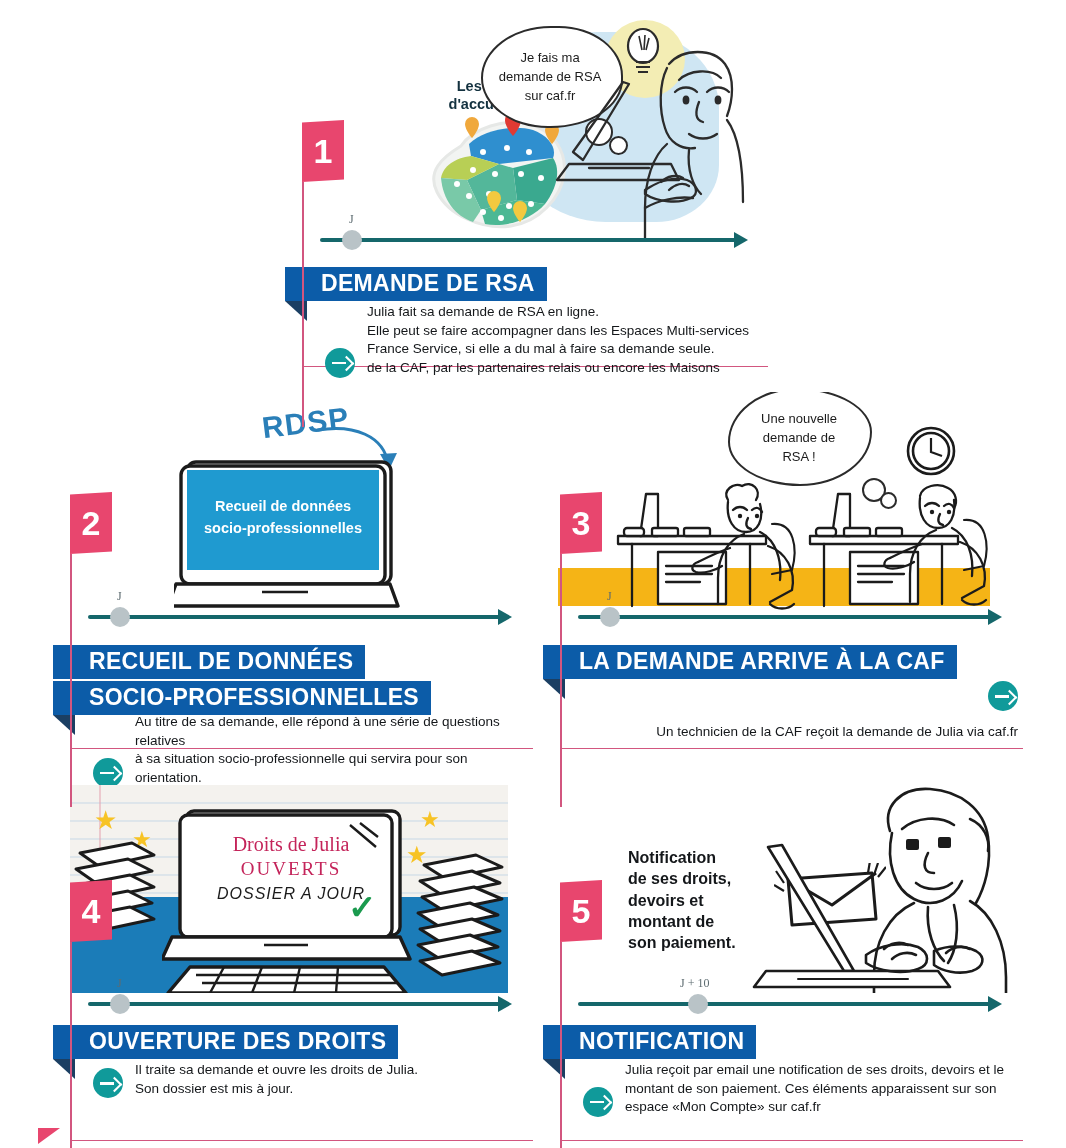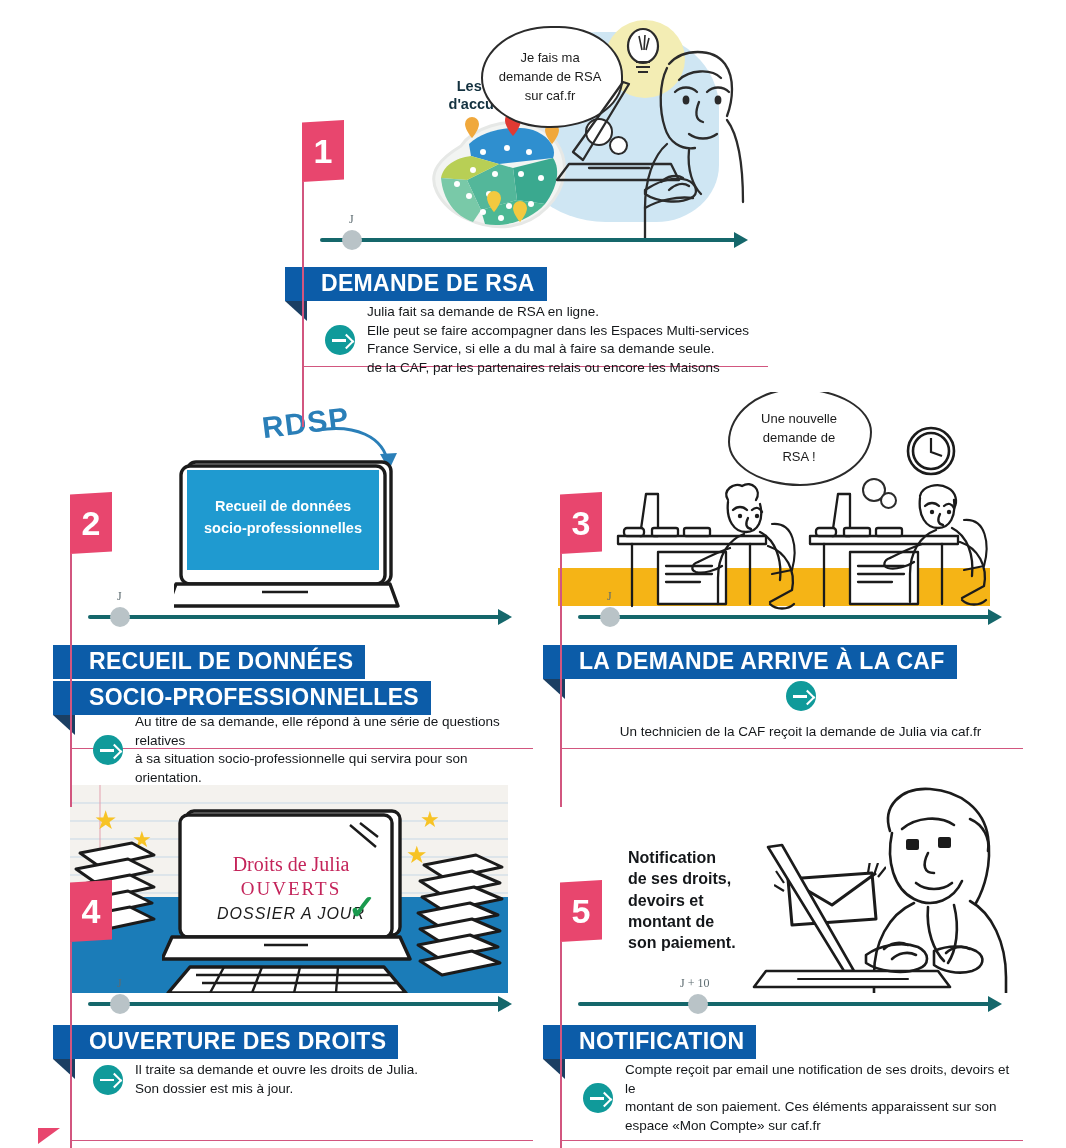--- a/index.html
+++ b/index.html
@@ -27,21 +27,21 @@
   .tl-label{position:absolute;top:-17px;font-size:12px;color:#5d6b70;font-family:"Liberation Serif",serif;}
   
   .card{position:absolute;border-left:1.6px solid #d2567f;border-bottom:1.6px solid #d2567f;background:transparent;}
   .banner-wrap{position:absolute;left:-18px;top:0;}
   .banner{
     display:inline-block;background:#0c5ca8;color:#fff;font-weight:bold;
     font-size:23px;letter-spacing:.3px;padding:3px 12px 4px 36px;white-space:nowrap;
   }
   .banner.l2{padding-left:36px;margin-top:2px;}
   .fold{width:22px;height:20px;background:#1b3f63;clip-path:polygon(0 0,100% 0,100% 100%);}
-  .bullet{position:absolute;display:flex;align-items:center;gap:12px;}
+  .bullet{position:absolute;display:flex;align-items:flex-end;gap:12px;}
   .circ{flex:0 0 auto;width:30px;height:30px;border-radius:50%;background:#109a9a;position:relative;}
   .circ:before{content:"";position:absolute;left:7px;top:14px;width:14px;height:2.6px;background:#fff;}
   .circ:after{content:"";position:absolute;left:16px;top:10.6px;width:9px;height:9px;border-top:2.6px solid #fff;border-right:2.6px solid #fff;transform:rotate(45deg);}
   .btext{font-size:13.5px;line-height:1.38;color:#14171a;}
   
   .bubble{position:absolute;background:#fff;border:2.2px solid #2b2b2b;border-radius:48% 52% 50% 50%/55% 45% 55% 45%;}
   .bub-txt{position:absolute;text-align:center;font-family:Liberation Sans, sans-serif;font-size:13px;line-height:1.45;color:#1b1b1b;}
   .dotb{position:absolute;border:2px solid #2b2b2b;border-radius:50%;background:#fff;}
   .star{position:absolute;color:#f7c325;font-size:26px;line-height:1;}
 </style>
@@ -370,21 +370,21 @@
         <rect x="24" y="4" width="214" height="124" rx="8" fill="#ffffff"></rect>
         <rect x="18" y="8" width="212" height="122" rx="8" fill="#ffffff"></rect>
         <path d="M10 130 L238 130 L248 152 L0 152 Z" fill="#ffffff"></path>
         <path d="M102 138 L146 138" stroke-width="2.4"></path>
         <path d="M28 160 L222 160 L244 186 L6 186 Z" fill="#ffffff"></path>
         <path d="M34 168 L228 168 M40 176 L236 176 M62 160 L48 186 M100 160 L90 186 M138 160 L132 186 M176 160 L174 186" stroke-width="2.4"></path>
         <path d="M188 18 L214 40 M198 16 L216 30" stroke-width="2.4"></path>
       </svg>
     </div>
     <div style="position:absolute;left:112px;top:48px;width:218px;text-align:center;">
-      <div style="font-family:'Liberation Serif',serif;font-size:20px;color:#c4245a;margin-top:20px;">Droits de Julia</div>
+      <div style="font-family:'Liberation Serif',serif;font-size:20px;color:#c4245a;">Droits de Julia</div>
       <div style="font-family:'Liberation Serif',serif;font-size:19px;color:#c4245a;letter-spacing:2px;margin-top:2px;">OUVERTS</div>
       <div style="font-family:'Liberation Sans',sans-serif;font-size:16px;color:#1b1b1b;letter-spacing:1px;margin-top:5px;font-style:italic;">DOSSIER A JOUR</div>
     </div>
     <div style="position:absolute;left:278px;top:102px;font-size:34px;color:#1a9a4e;font-weight:bold;">✓</div>
   </div>
 
   <div class="badge" style="left:70px;top:880px;">
     <div class="flag">4</div>
     <div class="pole" style="height:262px;"></div>
   </div>
@@ -470,21 +470,21 @@
   </div>
 
   <div class="card" style="left:560px;top:1025px;width:462px;height:115px;">
     <div class="banner-wrap">
       <div class="banner">NOTIFICATION</div>
       <div class="fold"></div>
     </div>
     <div class="bullet" style="left:22px;top:36px;width:435px;">
       <div class="circ"></div>
       <div class="btext">
-        <div>Compte reçoit par email une notification de ses droits, devoirs et le</div>
+        <div>Julia reçoit par email une notification de ses droits, devoirs et le</div>
         <div>montant de son paiement. Ces éléments apparaissent sur son</div>
         <div>espace «Mon Compte» sur caf.fr</div>
       </div>
     </div>
   </div>
 </div>
 
 <div style="position:absolute;left:38px;top:1128px;width:0;height:0;border-left:22px solid #e8466e;border-bottom:16px solid transparent;"></div>
 
 </body></html>

